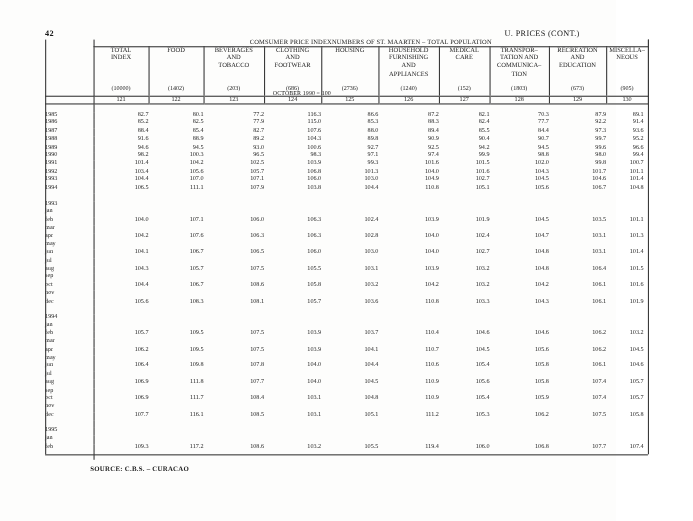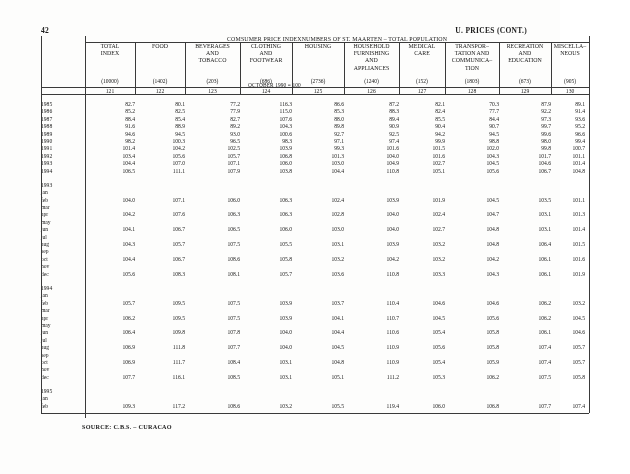--- a/index.html
+++ b/index.html
@@ -26,21 +26,21 @@
     position: absolute;
     left: 41px; top: 26px;
     font-size: 7.5px;
     font-weight: bold;
     letter-spacing: .2px;
   }
   .page-header-right {
     position: absolute;
     right: 33px; top: 26px;
     font-size: 7.5px;
-    font-weight: bold;
+    font-weight: normal;
     letter-spacing: .3px;
   }
   .table-wrap {
     position: absolute;
     left: 41px; top: 36px;
     width: 548px;
   }
   table.cpi {
     border-collapse: collapse;
     width: 548px;

